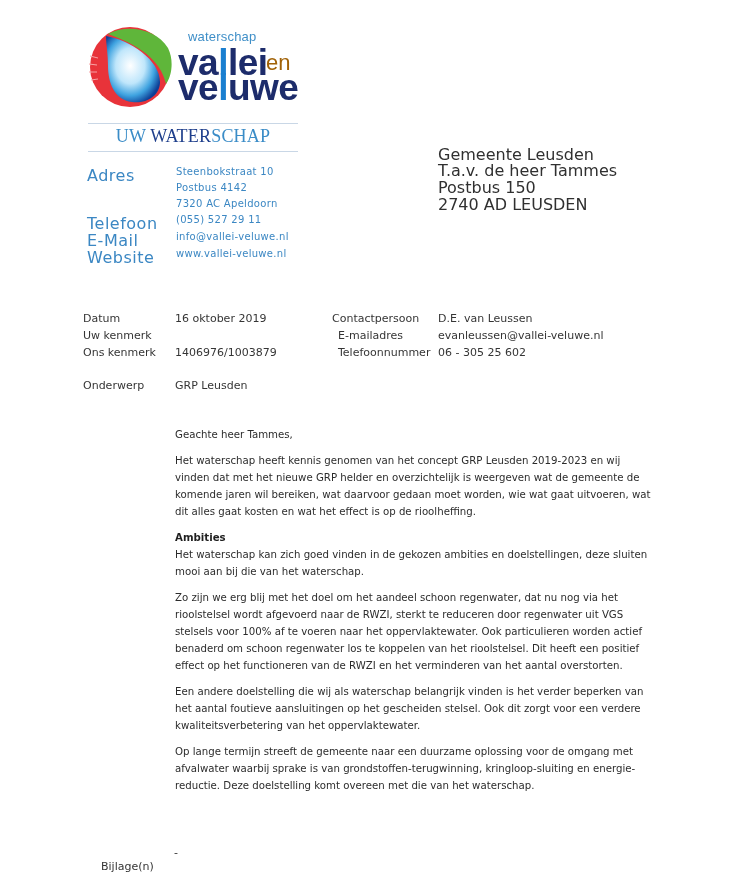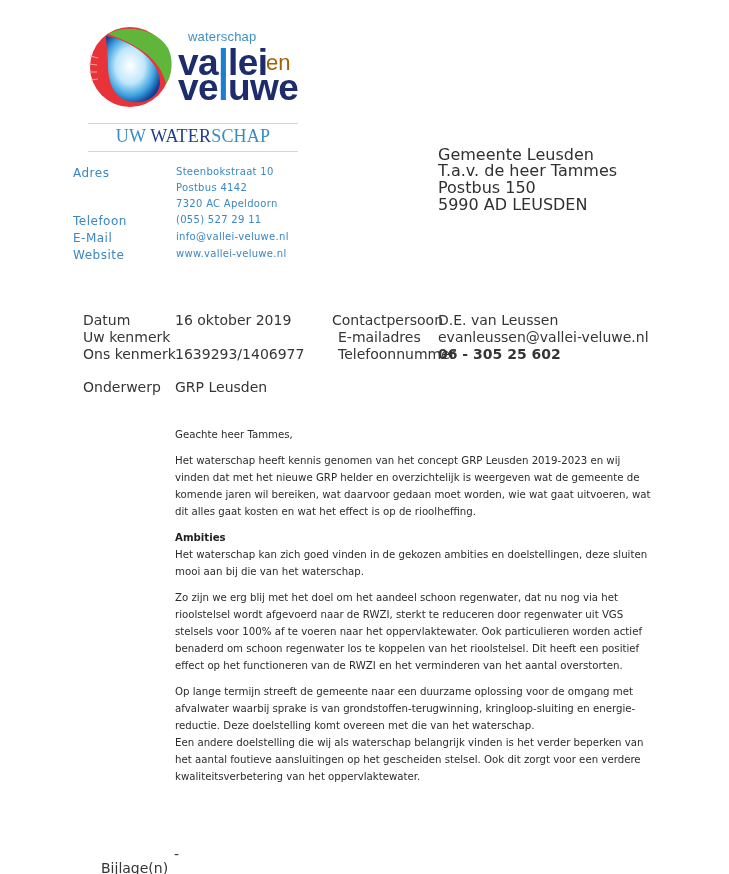--- a/index.html
+++ b/index.html
@@ -12,26 +12,26 @@
     .logo-big { font-family: "Liberation Sans", sans-serif; font-weight: bold; color: #1d2c6b; font-size: 37px; line-height: 32px; letter-spacing: -0.5px; }
     .logo-big .l-accent { color: #1a7fd0; }
     .logo-vallei { left: 178px; top: 47px; }
     .logo-veluwe { left: 178px; top: 72px; }
     .logo-en { left: 266px; top: 50px; font-family: "Liberation Sans", sans-serif; font-size: 22px; color: #a16207; }
     
     .banner-line { left: 88px; width: 210px; height: 1px; background: #c9d7e6; }
     .banner { left: 88px; top: 126px; width: 210px; text-align: center; font-family: "Liberation Serif", serif; font-size: 18px; color: #3a8cc7; letter-spacing: 0.2px; }
     .banner b { color: #1f3f8c; font-weight: normal; }
     
-    .sender-label { left: 73px; font-size: 12px; color: #3b87c3; letter-spacing: 0.5px; }
+    .sender-label { left: 87px; font-size: 16px; color: #3b87c3; letter-spacing: 0.5px; }
     .sender-value { left: 176px; font-size: 10px; color: #3b87c3; letter-spacing: 0.3px; }
     
     .recip { left: 438px; font-size: 16px; color: #303030; }
     
-    .meta { font-size: 14px; color: #353535; }
+    .meta { font-size: 11px; color: #353535; }
     
     .body-text { left: 175px; width: 480px; font-size: 10.2px; line-height: 17px; color: #2c2c2c; }
     .body-text p { margin: 0; }
     .heading { font-weight: bold; color: #1f1f1f; }
   </style>
 </head>
 <body>
 
 <div class="abs logo-mark">
   <svg width="88" height="82" viewBox="0 0 88 82">
@@ -71,43 +71,43 @@
 <div class="abs sender-label" style="top:214px;">Telefoon</div>
 <div class="abs sender-value" style="top:214px;">(055) 527 29 11</div>
 <div class="abs sender-label" style="top:231px;">E-Mail</div>
 <div class="abs sender-value" style="top:231px;">info@vallei-veluwe.nl</div>
 <div class="abs sender-label" style="top:248px;">Website</div>
 <div class="abs sender-value" style="top:248px;">www.vallei-veluwe.nl</div>
 
 <div class="abs recip" style="top:145px;">Gemeente Leusden</div>
 <div class="abs recip" style="top:161px;">T.a.v. de heer Tammes</div>
 <div class="abs recip" style="top:178px;">Postbus 150</div>
-<div class="abs recip" style="top:195px;">5990 AD  LEUSDEN</div>
+<div class="abs recip" style="top:195px;">2740 AD  LEUSDEN</div>
 
 <div class="abs meta" style="left:83px; top:312px;">Datum</div>
 <div class="abs meta" style="left:175px; top:312px;">16 oktober 2019</div>
 <div class="abs meta" style="left:83px; top:329px;">Uw kenmerk</div>
 <div class="abs meta" style="left:175px; top:329px;"></div>
 <div class="abs meta" style="left:83px; top:346px;">Ons kenmerk</div>
-<div class="abs meta" style="left:175px; top:346px;">1639293/1406977</div>
+<div class="abs meta" style="left:175px; top:346px;">1406976/1003879</div>
 
 <div class="abs meta" style="left:332px; top:312px;">Contactpersoon</div>
 <div class="abs meta" style="left:438px; top:312px;">D.E. van Leussen</div>
 <div class="abs meta" style="left:338px; top:329px;">E-mailadres</div>
 <div class="abs meta" style="left:438px; top:329px;">evanleussen@vallei-veluwe.nl</div>
 <div class="abs meta" style="left:338px; top:346px;">Telefoonnummer</div>
-<div class="abs meta" style="left:438px; top:346px;font-weight:bold;">06 - 305 25 602</div>
+<div class="abs meta" style="left:438px; top:346px;">06 - 305 25 602</div>
 
 <div class="abs meta" style="left:83px; top:379px;">Onderwerp</div>
 <div class="abs meta" style="left:175px; top:379px;">GRP Leusden</div>
 
 <div class="abs body-text" style="top:426px;">
   <p style="margin-bottom:9px;">Geachte heer Tammes,</p>
   <p style="margin-bottom:9px;">Het waterschap heeft kennis genomen van het concept GRP Leusden 2019-2023 en wij vinden dat met het nieuwe GRP helder en overzichtelijk is weergeven wat de gemeente de komende jaren wil bereiken, wat daarvoor gedaan moet worden, wie wat gaat uitvoeren, wat dit alles gaat kosten en wat het effect is op de rioolheffing.</p>
   <p class="heading">Ambities</p>
   <p style="margin-bottom:9px;">Het waterschap kan zich goed vinden in de gekozen ambities en doelstellingen, deze sluiten mooi aan bij die van het waterschap.</p>
   <p style="margin-bottom:9px;">Zo zijn we erg blij met het doel om het aandeel schoon regenwater, dat nu nog via het rioolstelsel wordt afgevoerd naar de RWZI, sterkt te reduceren door regenwater uit VGS stelsels voor 100% af te voeren naar het oppervlaktewater. Ook particulieren worden actief benaderd om schoon regenwater los te koppelen van het rioolstelsel. Dit heeft een positief effect op het functioneren van de RWZI en het verminderen van het aantal overstorten.</p>
+  <p style="margin-bottom:9px;">Een andere doelstelling die wij als waterschap belangrijk vinden is het verder beperken van het aantal foutieve aansluitingen op het gescheiden stelsel. Ook dit zorgt voor een verdere kwaliteitsverbetering van het oppervlaktewater.</p>
   <p>Op lange termijn streeft de gemeente naar een duurzame oplossing voor de omgang met afvalwater waarbij sprake is van grondstoffen-terugwinning, kringloop-sluiting en energie-reductie. Deze doelstelling komt overeen met die van het waterschap.</p>
-  <p style="margin-bottom:9px;">Een andere doelstelling die wij als waterschap belangrijk vinden is het verder beperken van het aantal foutieve aansluitingen op het gescheiden stelsel. Ook dit zorgt voor een verdere kwaliteitsverbetering van het oppervlaktewater.</p>
 </div>
 
 <div class="abs meta" style="left:101px; top:860px;">Bijlage(n)</div>
 <div class="abs meta" style="left:174px; top:846px;">-</div>
 
 </body></html>

